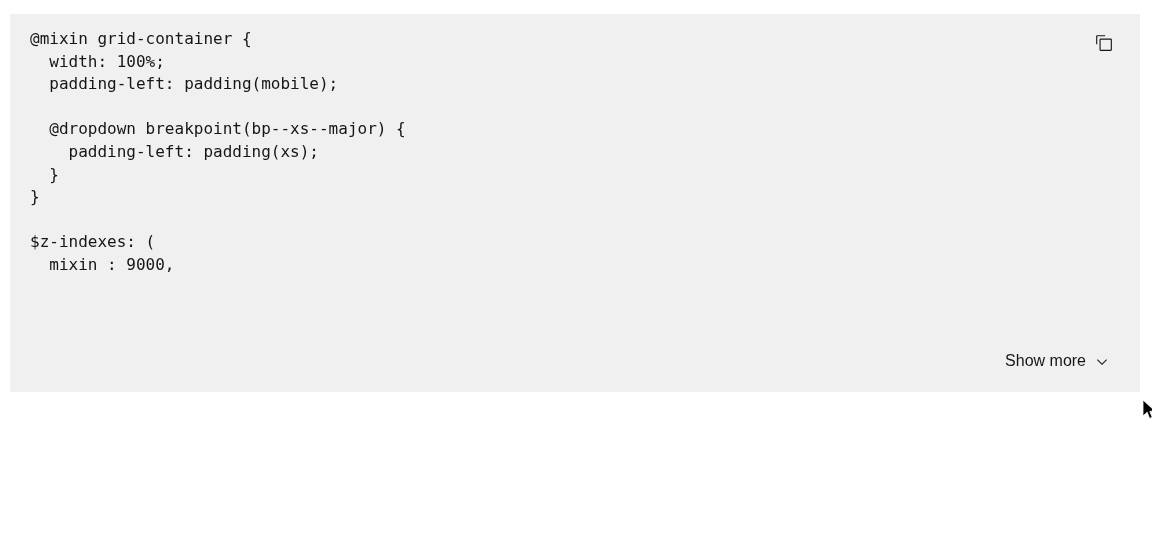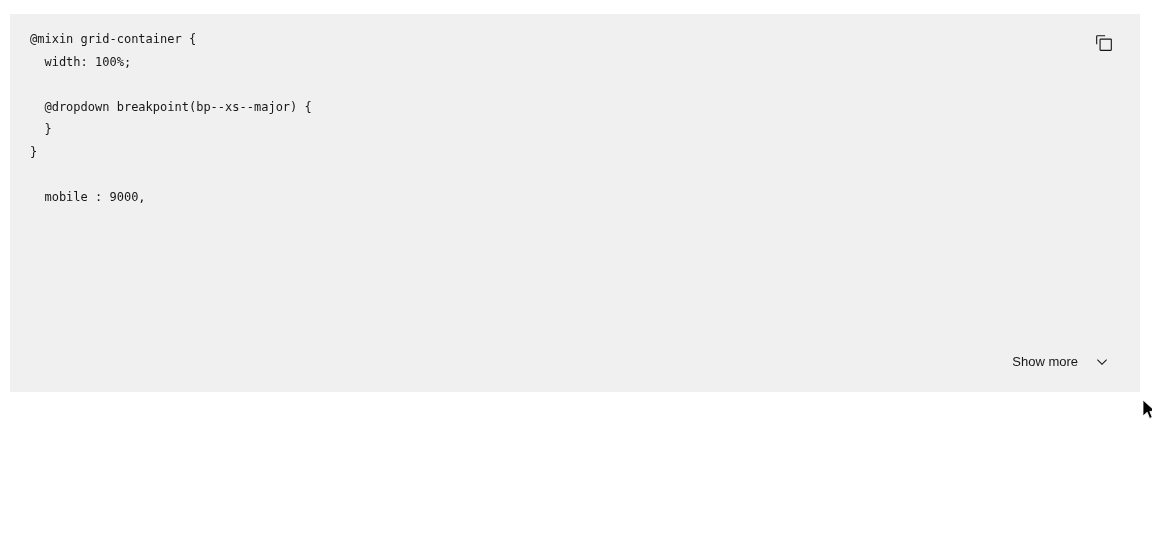--- a/index.html
+++ b/index.html
@@ -16,21 +16,21 @@
     left: 10px; top: 14px;
     width: 1130px; height: 378px;
     background: #f0f0f0;
     overflow: hidden;
   }
 
   .code {
     position: absolute;
     left: 20px; top: 14px; right: 60px; bottom: 0;
     font-family: "DejaVu Sans Mono", "Liberation Mono", monospace;
-    font-size: 12px;
+    font-size: 16px;
     color: #161616;
     overflow: hidden;
   }
   .code .line {
     white-space: pre;
     height: 22.6px;
     line-height: 22.6px;
   }
 
   .copy-btn {
@@ -41,52 +41,55 @@
     background: transparent;
     border: none;
     cursor: pointer;
     padding: 0;
   }
   .copy-btn svg { fill: #161616; }
 
   .show-more-btn {
     position: absolute;
     right: 26px; bottom: 20px;
-    display: flex; align-items: center; gap: 16px;
+    display: flex; align-items: center; gap: 8px;
     background: transparent;
     border: none;
     cursor: pointer;
     padding: 2px 4px;
     font-family: "Liberation Sans", sans-serif;
-    font-size: 13px;
+    font-size: 16px;
     color: #161616;
   }
   .show-more-btn svg { fill: #161616; margin-top: 2px; }
 
   .mouse-cursor {
     position: absolute;
     left: 1142px; top: 400px;
     width: 14px; height: 21px;
     pointer-events: none;
   }
 </style>
 </head>
 <body>
 
 <div class="snippet">
 
   <div class="code">
     <div class="line">@mixin grid-container {</div>
     <div class="line">  width: 100%;</div>
+    <div class="line">  padding-left: padding(mobile);</div>
     <div class="line"></div>
     <div class="line">  @dropdown breakpoint(bp--xs--major) {</div>
+    <div class="line">    padding-left: padding(xs);</div>
     <div class="line">  }</div>
     <div class="line">}</div>
     <div class="line"></div>
-    <div class="line">  mobile : 9000,</div>
+    <div class="line">$z-indexes: (</div>
+    <div class="line">  mixin : 9000,</div>
   </div>
 
   <button class="copy-btn">
     <span style="display:flex;">
       <svg width="18" height="18" viewBox="0 0 32 32" aria-hidden="true">
         <path d="M28,10V28H10V10H28m0-2H10a2,2,0,0,0-2,2V28a2,2,0,0,0,2,2H28a2,2,0,0,0,2-2V10a2,2,0,0,0-2-2Z"></path>
         <path d="M4,18H2V4A2,2,0,0,1,4,2H18V4H4Z"></path>
       </svg>
     </span>
   </button>

